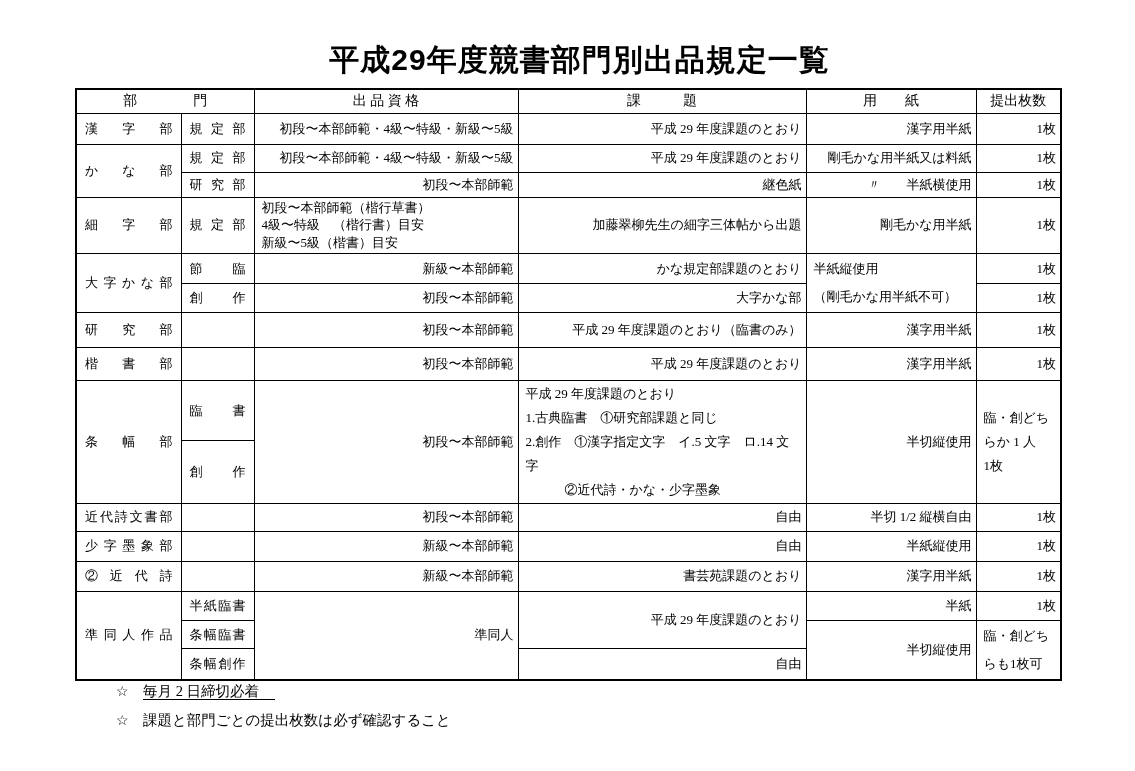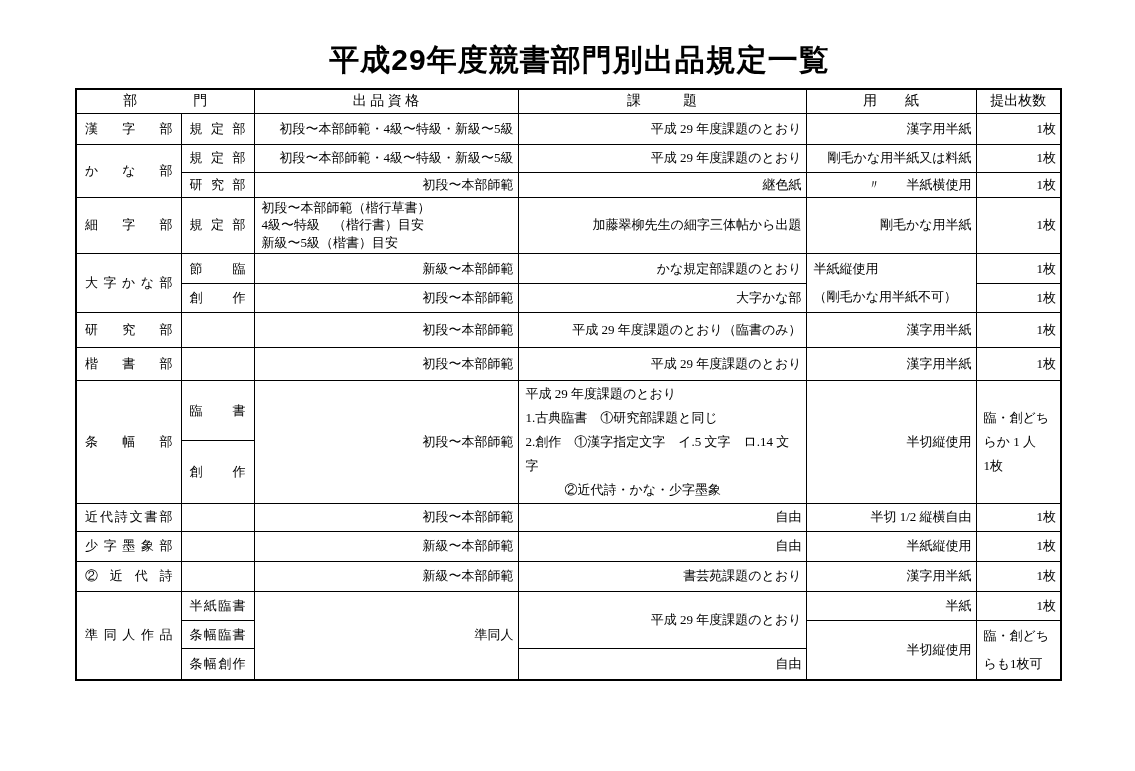--- a/index.html
+++ b/index.html
@@ -194,13 +194,19 @@
 らも1枚可</td>
     </tr>
     <tr style="height:30px">
       <td class="j">条幅創作</td>
       <td class="nw">自由</td>
     </tr>
   </tbody>
 </table>
 
 <div class="notes">
+  <div class="note note-1">
+    <span class="star">☆</span><span class="ul ul-ext">毎月 2 日締切必着</span><span></span>
+  </div>
+  <div class="note">
+    <span class="star">☆</span><span class="ul"></span><span>課題と部門ごとの提出枚数は必ず確認すること</span>
+  </div>
 </div>
 
 </body></html>

